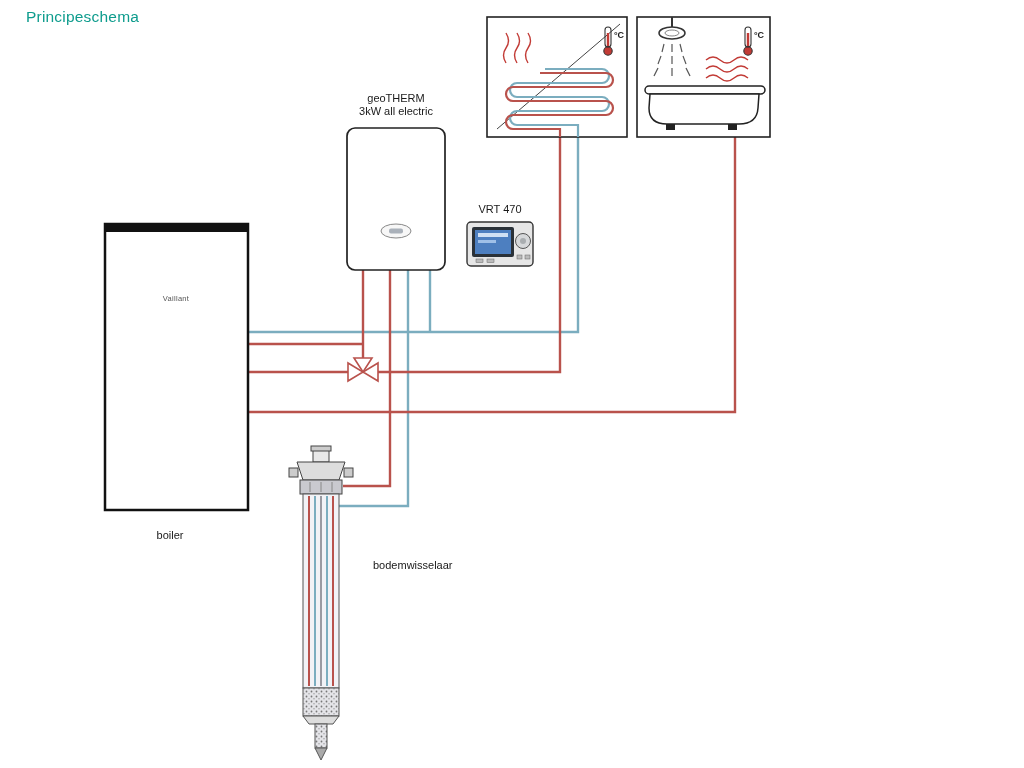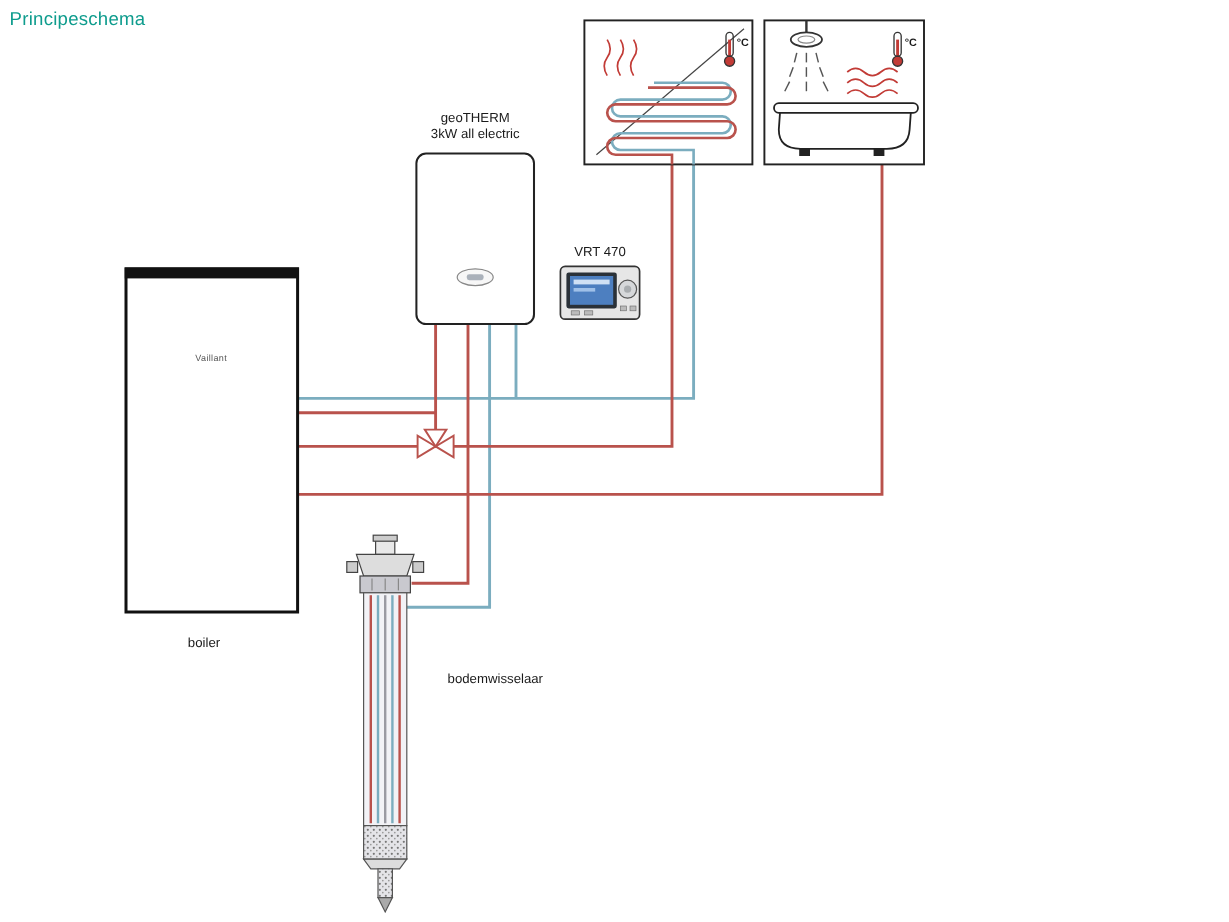--- a/index.html
+++ b/index.html
@@ -1,18 +1,18 @@
 <!DOCTYPE html>
 <html><head>
 <meta charset="utf-8">
 <style>
   html,body{margin:0;padding:0;background:#ffffff;}
   .page{position:relative;width:1024px;height:768px;background:#ffffff;overflow:hidden;
         font-family:"Liberation Sans",sans-serif;}
-  .title{position:absolute;top:8px;left:8px;font-size:15.5px;letter-spacing:.2px;}
+  .title{position:absolute;top:8px;left:26px;font-size:15.5px;letter-spacing:.2px;}
   svg{position:absolute;left:0;top:0;}
   svg text{font-family:"Liberation Sans",sans-serif;fill:#1a1a1a;}
   .label{font-size:11px;}
   .tiny{font-size:7.5px;fill:#555;letter-spacing:.3px;}
   .temp{font-size:9px;font-weight:bold;}
 </style>
 </head>
 <body>
 
 <div class="page">

